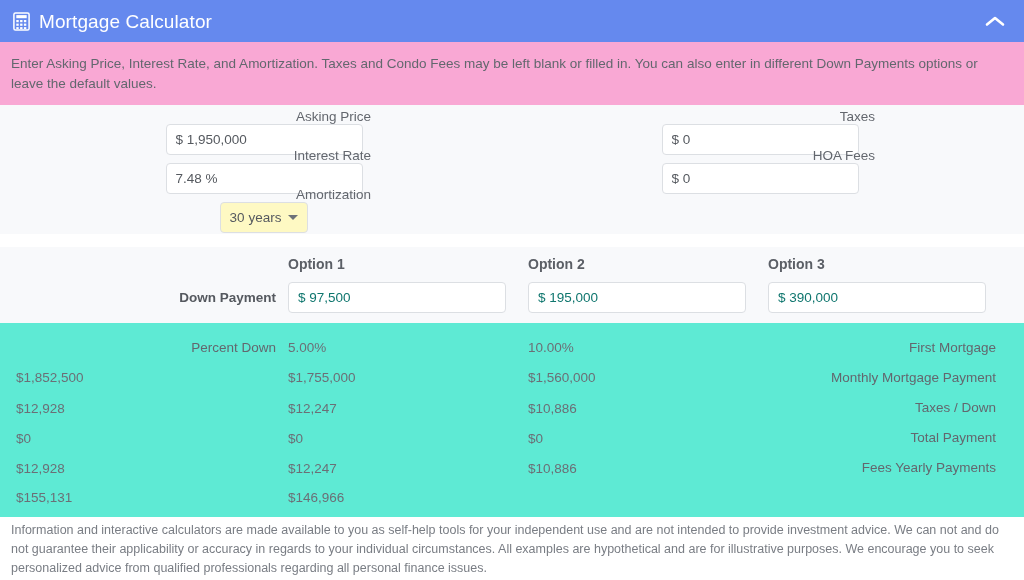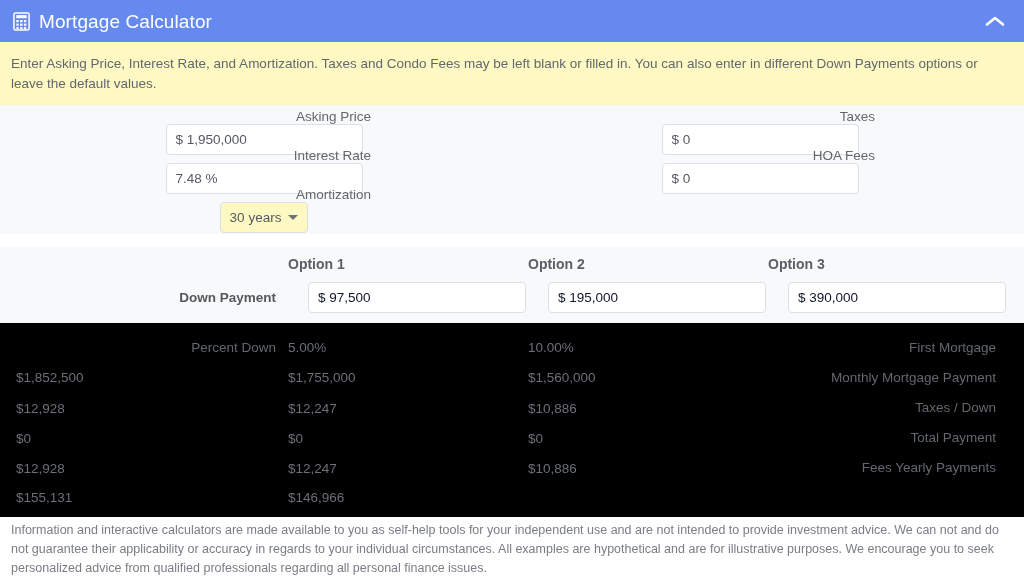--- a/index.html
+++ b/index.html
@@ -63,21 +63,21 @@
     cursor: pointer;
   }
   .chevron-up {
     display: block;
     width: 20px;
     height: 12px;
   }
 
   
   .intro {
-    background: #fef9c3;
+    background: #f9a8d4;
     padding: 12px 16px 10px 11px;
     font-size: 13.5px;
     line-height: 1.5;
     color: #63676e;
     flex: 0 0 auto;
   }
 
   
   .inputs-panel {
     background: #f8f9fb;
@@ -187,28 +187,27 @@
   .dp-cell { padding-right: 22px; }
   .dp-input {
     width: 100%;
     height: 31px;
     background: #ffffff;
     border: 1px solid #dcdfe3;
     border-radius: 4px;
     padding: 0 9px;
     font-family: "Liberation Sans", sans-serif;
     font-size: 13.5px;
-    color: #0f172a;
+    color: #0f766e;
     outline: none;
-    margin-left: 20px;
   }
 
   
   .results {
-    background: #000000;
+    background: #5eead4;
     padding: 10px 16px 6px 16px;
     flex: 1 1 auto;
   }
   .res-grid {
     display: grid;
     grid-template-columns: 272px 1fr 1fr 1fr;
     row-gap: 0;
   }
   .res-label {
     text-align: right;

